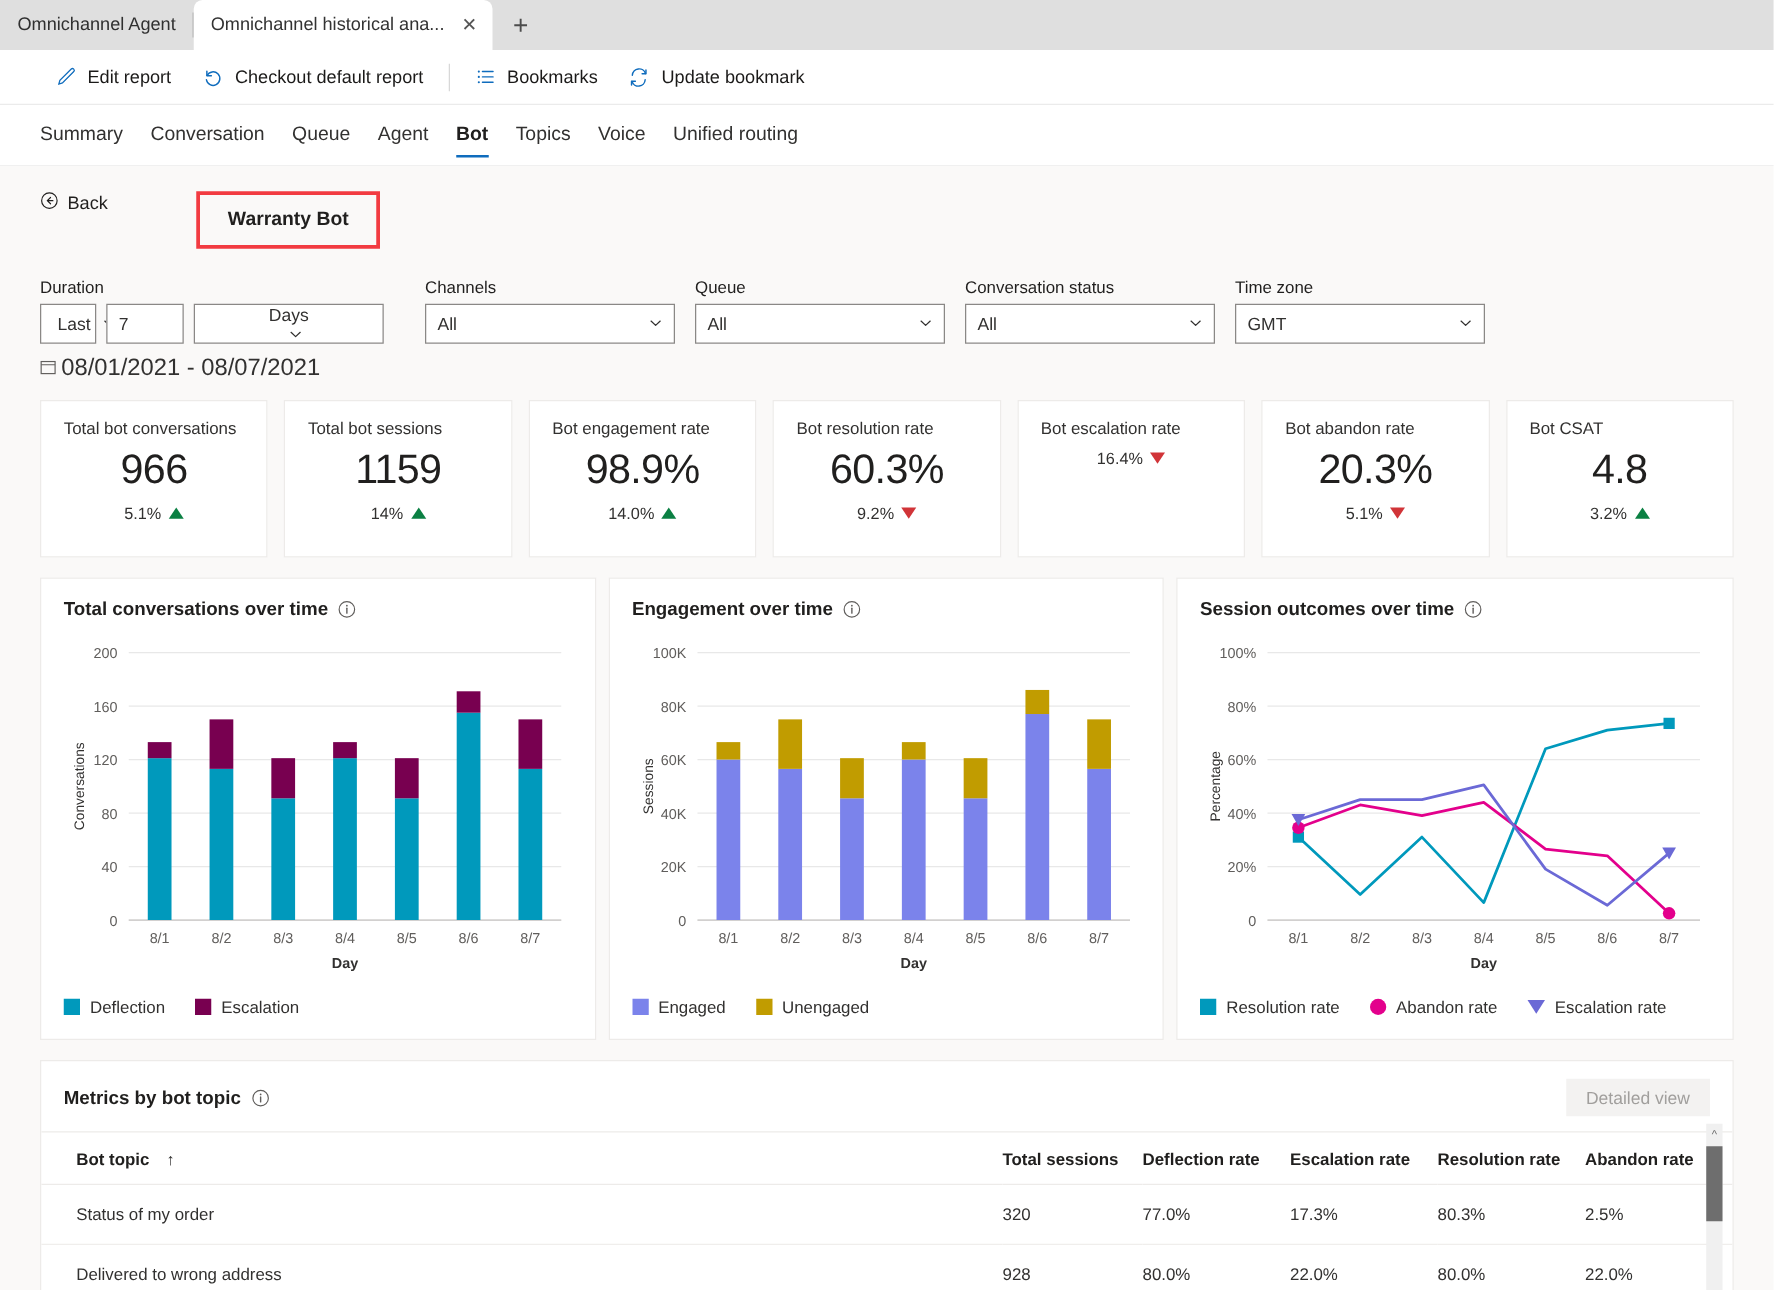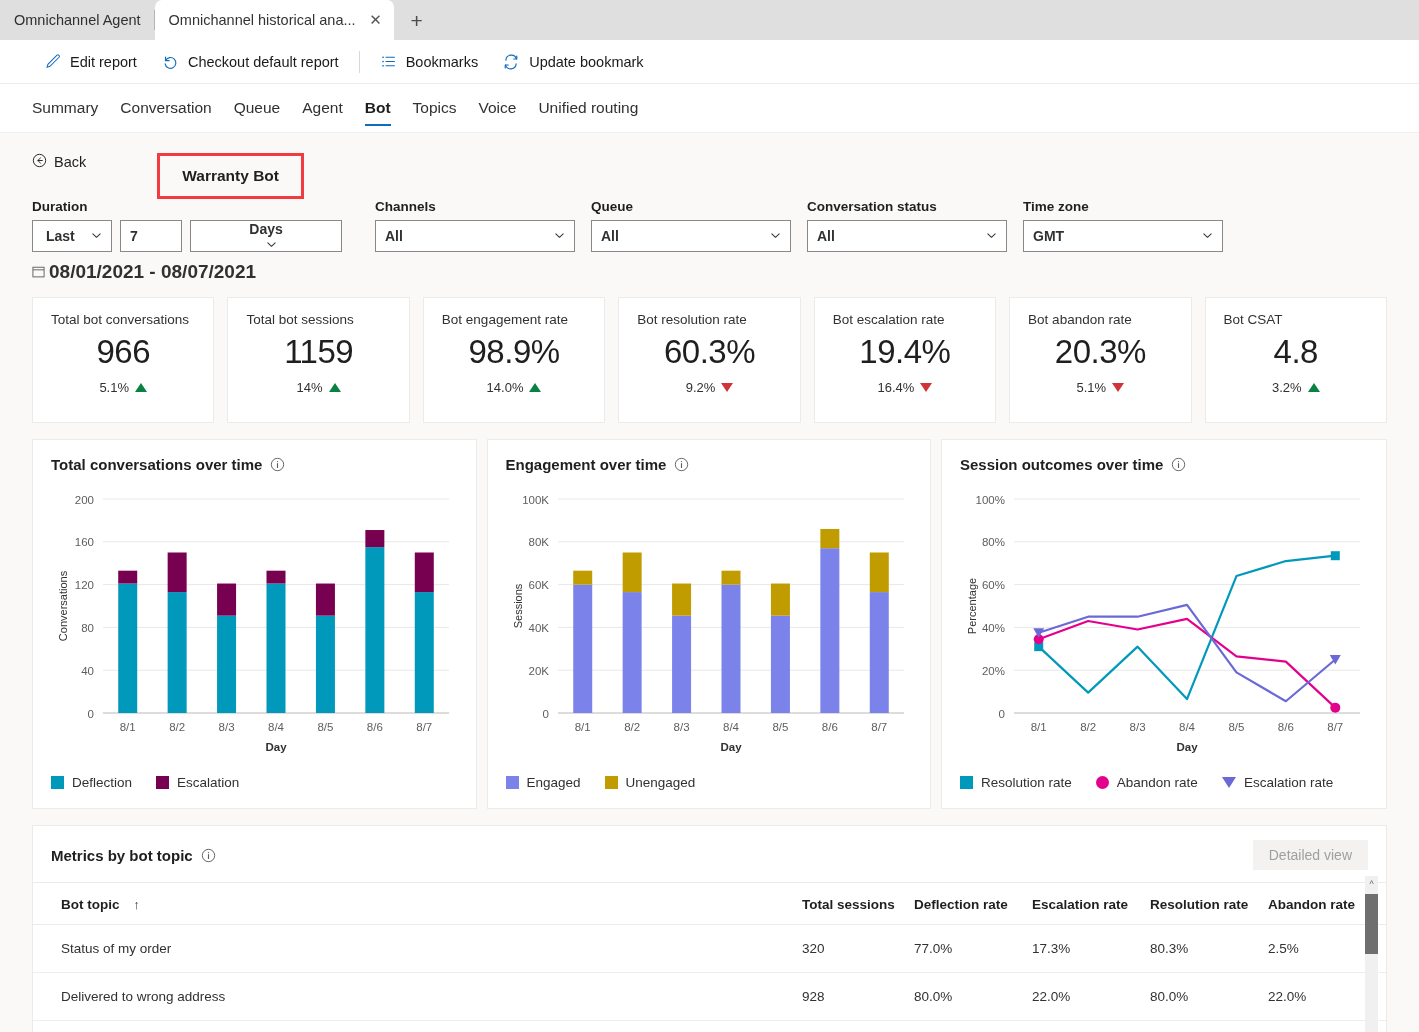--- a/index.html
+++ b/index.html
@@ -92,32 +92,32 @@
   .bot-name-box {
     margin-left: 71px;
     border: 3px solid #f23b41;
     padding: 11px 22px;
     font-size: 15.5px; font-weight: 700; color: #201f1e;
     background: #faf9f8;
   }
 
   
   .filters {
-    display: flex; margin-top: 0; gap: 0; font-weight: bold;
+    display: flex; margin-top: 23px; gap: 0;
   }
   .filter-group { display: flex; flex-direction: column; }
   .filter-label { font-size: 13.5px; color: #201f1e; margin-bottom: 6px; }
   .ctrl-row { display: flex; gap: 8px; }
   .ctrl {
     height: 32px; background: #ffffff; border: 1px solid #8a8886;
     display: flex; align-items: center; justify-content: space-between;
     padding: 0 9px; font-size: 14px; color: #323130; cursor: pointer;
   }
   .ctrl .chev { margin-left: 10px; color: #323130; }
-  .ctrl-last { width: 80px; padding-left: 13px; }
+  .ctrl-last { width: 45px; padding-left: 13px; }
   .ctrl-num { width: 62px; }
   .ctrl-days { width: 152px; flex-direction: column; }
   .ctrl-wide { width: 200px; }
   .daterange {
     display: flex; align-items: center; gap: 4px;
     font-size: 19px; color: #323130; margin-top: 9px;
   }
 
   
   .kpi-row { display: flex; gap: 13px; margin-top: 14px; }
@@ -415,21 +415,20 @@
       <div class="kpi">
         <div class="kpi-title">Bot resolution rate</div>
         <div class="kpi-value">60.3%</div>
         <div class="kpi-delta">
           <span>9.2%</span>
           <span class="tri-down"></span>
         </div>
       </div>
       <div class="kpi">
         <div class="kpi-title">Bot escalation rate</div>
-        <div class="kpi-value">19.4%</div>
         <div class="kpi-delta">
           <span>16.4%</span>
           <span class="tri-down"></span>
         </div>
       </div>
       <div class="kpi">
         <div class="kpi-title">Bot abandon rate</div>
         <div class="kpi-value">20.3%</div>
         <div class="kpi-delta">
           <span>5.1%</span>

